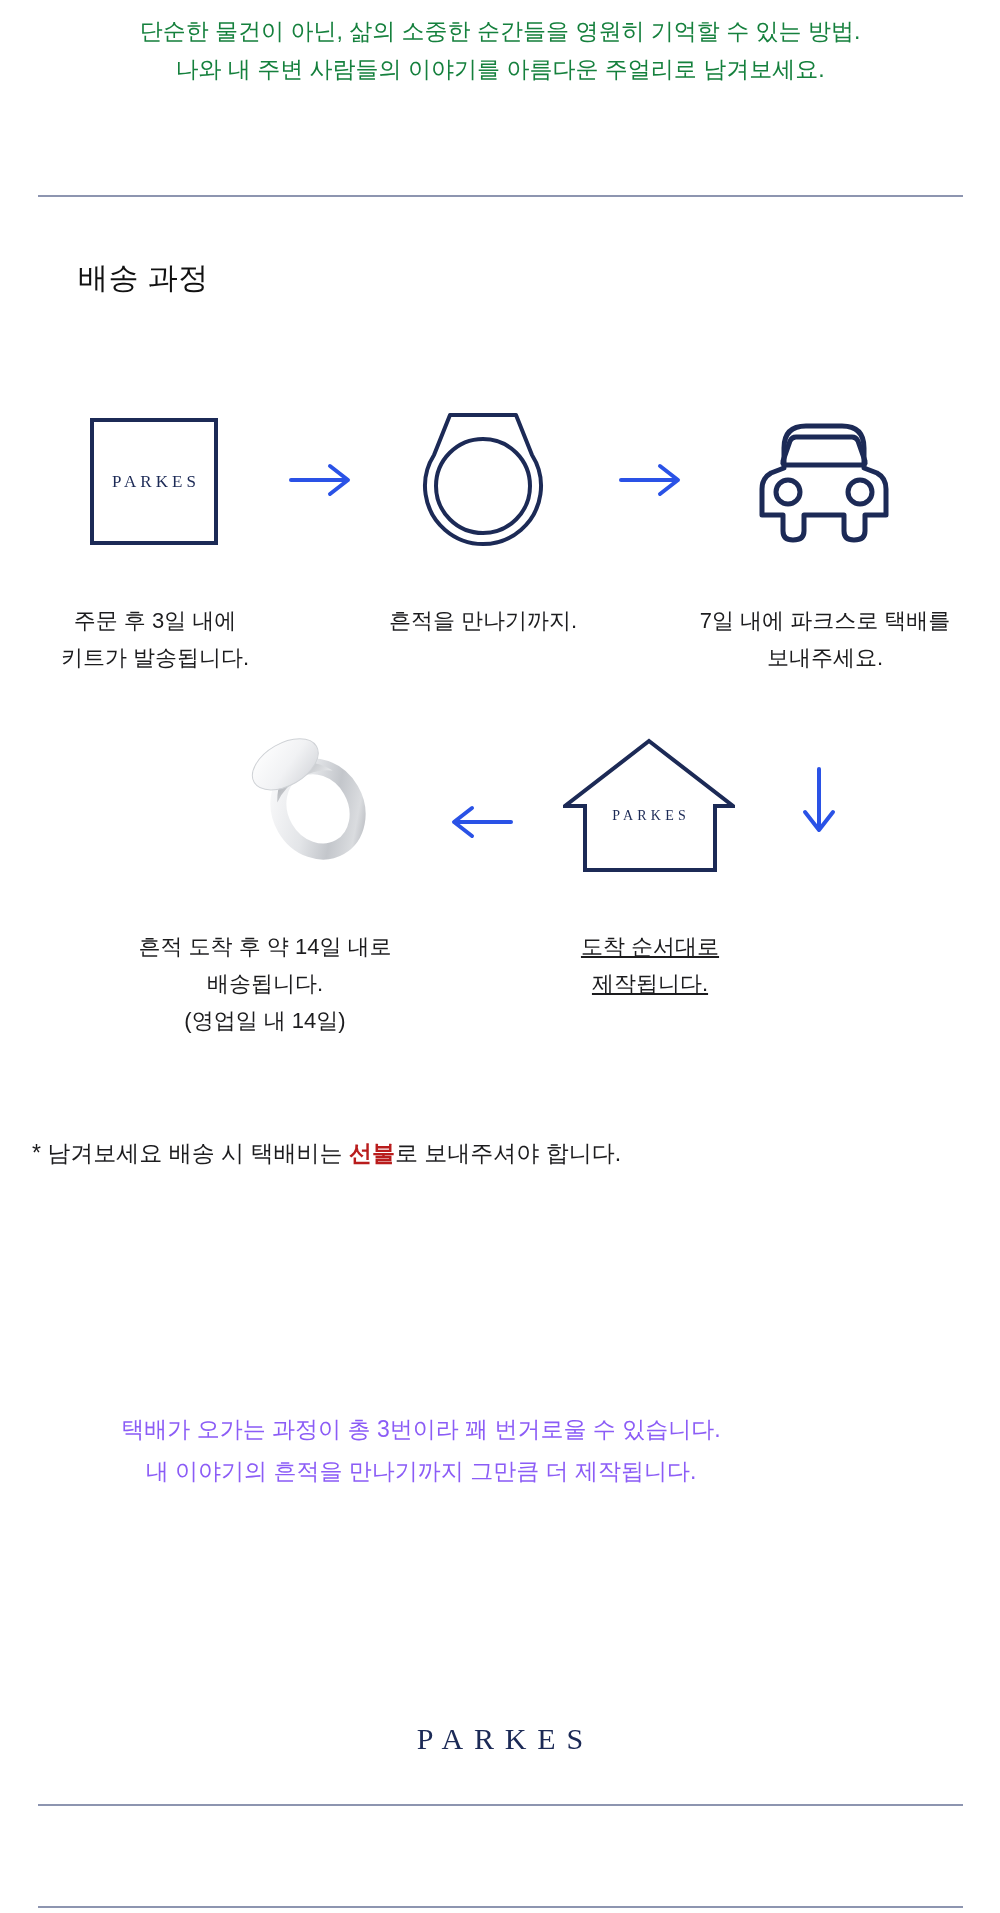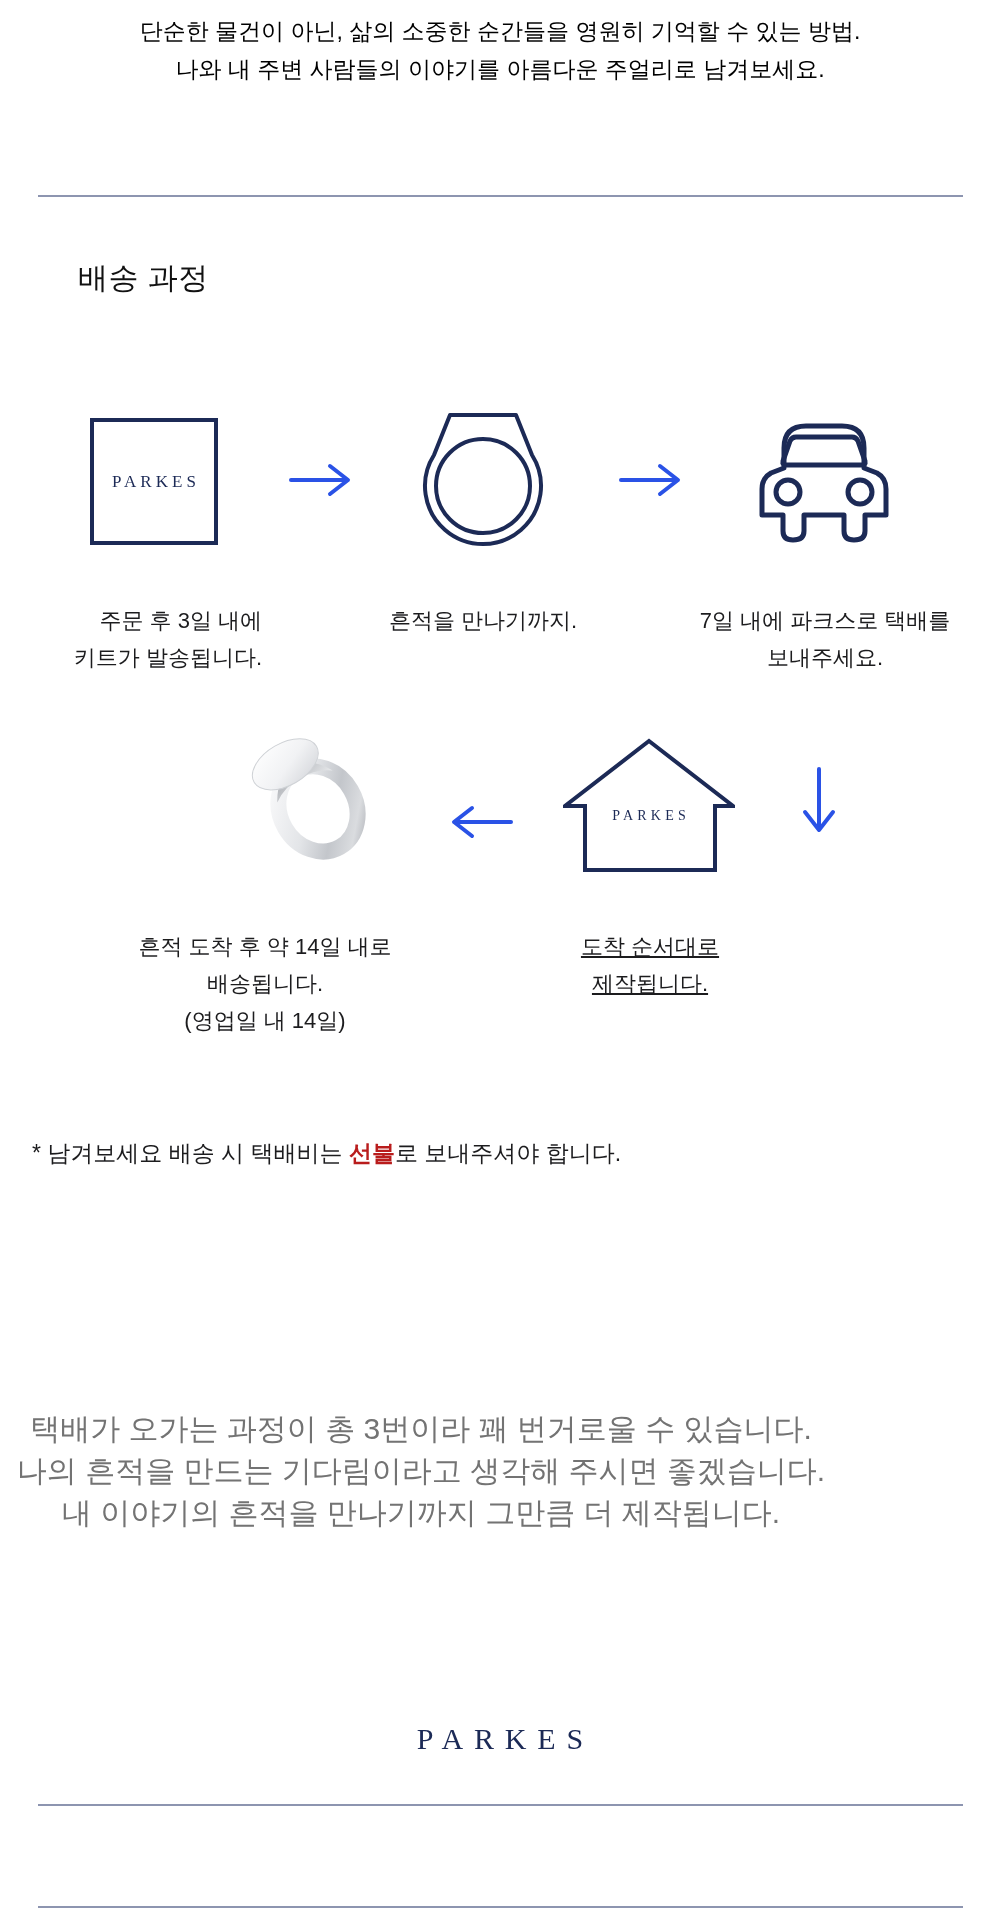--- a/index.html
+++ b/index.html
@@ -12,21 +12,21 @@
     background: #ffffff;
     overflow: hidden;
     color: #1d1d1f;
   }
   .abs { position: absolute; }
   .centered-text { text-align: center; }
   .pre { white-space: pre-line; }
 
   .intro {
     top: 12px; left: 0; width: 1000px;
-    font-size: 23px; line-height: 38px; color: #000000;
+    font-size: 23px; line-height: 38px; color: #15803d;
   }
   .divider {
     left: 38px; width: 925px; height: 2px;
     background: #8d95b0;
   }
   .divider-1 { top: 195px; }
   .divider-2 { top: 1804px; }
   .divider-3 { top: 1906px; }
 
   .section-title {
@@ -43,42 +43,42 @@
   }
   .kit-box-label {
     font-family: "Liberation Serif", "DejaVu Serif", serif;
     font-size: 17px; letter-spacing: 0.24em; padding-left: 0.24em;
     color: #1c2a56;
   }
 
   .caption {
     font-size: 22px; line-height: 37px; color: #1c1c1e;
   }
-  .cap1 { top: 602px; left: 22px;  width: 240px; text-align: right; }
+  .cap1 { top: 602px; left: 35px;  width: 240px; }
   .cap2 { top: 602px; left: 363px; width: 240px; }
   .cap3 { top: 602px; left: 685px; width: 280px; }
   .cap4 { top: 928px; left: 525px; width: 250px; text-decoration: underline; }
   .cap5 { top: 928px; left: 115px; width: 300px; }
 
   .house-label {
     top: 808px; left: 563px; width: 172px;
     font-family: "Liberation Serif", "DejaVu Serif", serif;
     font-size: 14px; letter-spacing: 0.3em; padding-left: 0.3em;
     color: #1c2a56; text-align: center;
   }
 
   .note {
     top: 1138px; left: 32px; width: 900px;
     font-size: 23px; color: #1c1c1e;
   }
   .note .hl { color: #b91c1c; font-weight: 700; }
 
   .outro {
     top: 1408px; left: 0; width: 842px;
-    font-size: 30px; line-height: 42px; color: #737373;
+    font-size: 23px; line-height: 42px; color: #8b5cf6;
   }
 
   .footer-logo {
     top: 1722px; left: 0; width: 1000px;
     font-family: "Liberation Serif", "DejaVu Serif", serif;
     font-size: 30px; letter-spacing: 0.36em; padding-left: 0.36em;
     color: #1c2a56; text-align: center;
   }
 
   svg { display: block; }
@@ -201,21 +201,20 @@
   <div class="abs caption centered-text pre cap5">흔적 도착 후 약 14일 내로
 배송됩니다.
 (영업일 내 14일)</div>
   <div class="abs caption centered-text pre cap4">도착 순서대로
 제작됩니다.</div>
 
   <div class="abs note"><span>* 남겨보세요 배송 시 택배비는 </span><span class="hl">선불</span><span>로 보내주셔야 합니다.</span></div>
 
   <div class="abs outro centered-text">
     <div>택배가 오가는 과정이 총 3번이라 꽤 번거로울 수 있습니다.</div>
-    <div>나의 흔적을 만드는 기다림이라고 생각해 주시면 좋겠습니다.</div>
     <div>내 이야기의 흔적을 만나기까지 그만큼 더 제작됩니다.</div>
   </div>
 
   <div class="abs footer-logo">PARKES</div>
 
   <div class="abs divider divider-2"></div>
   <div class="abs divider divider-3"></div>
 
 </div>
 

